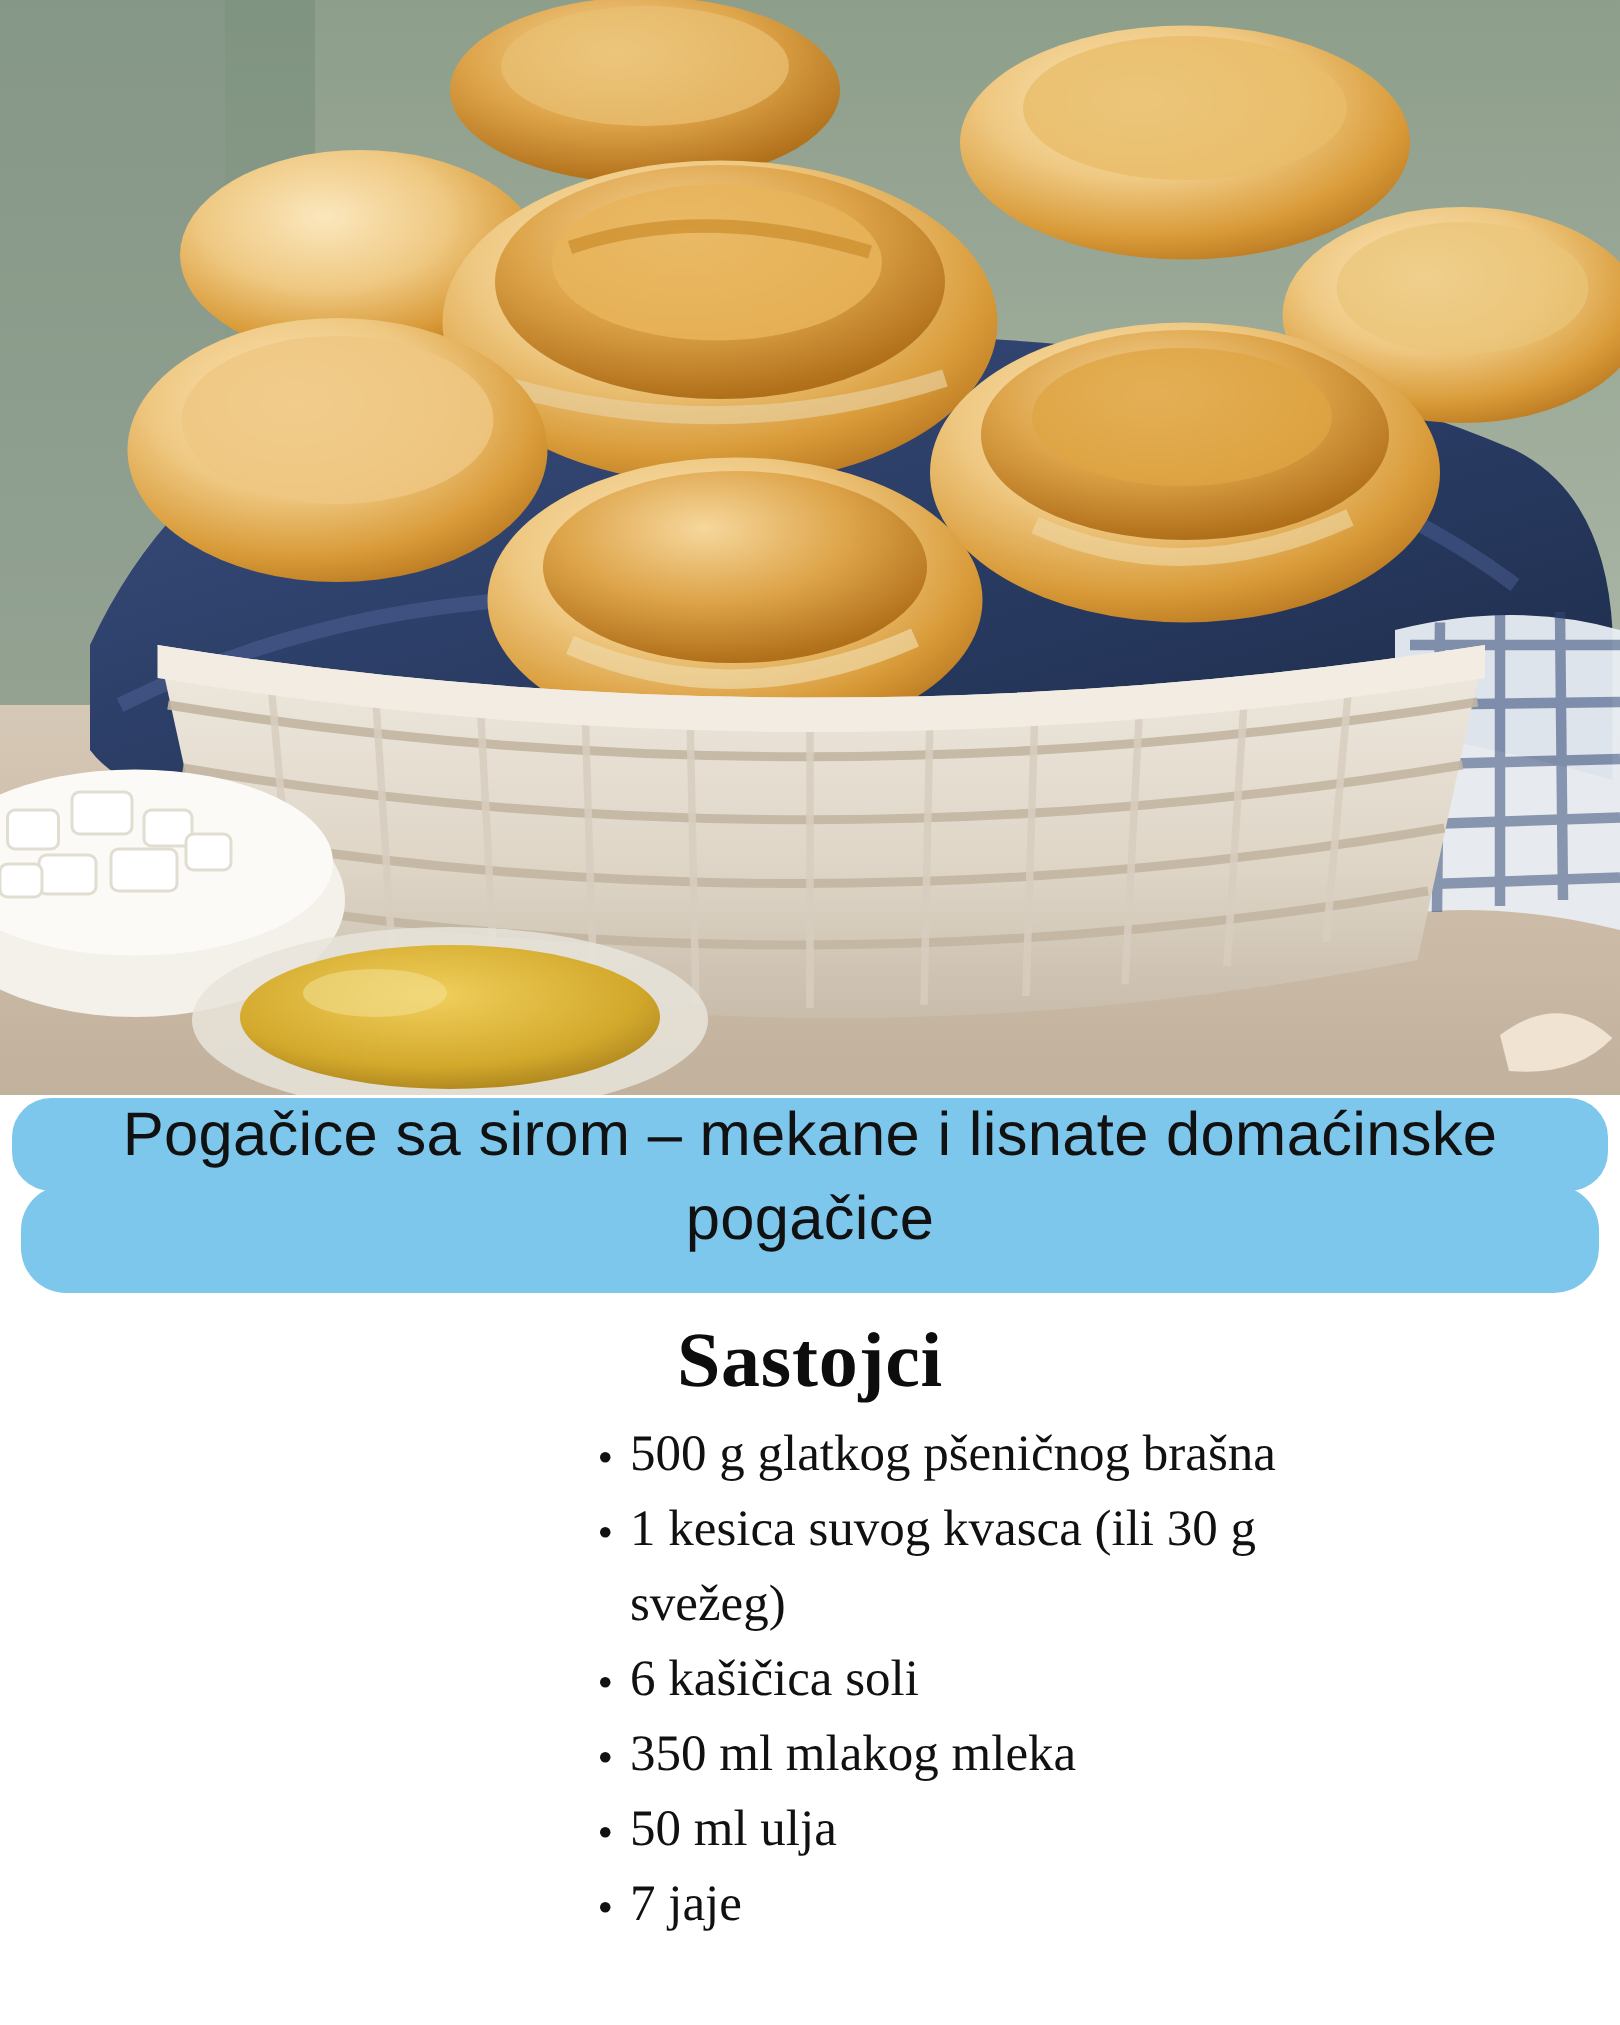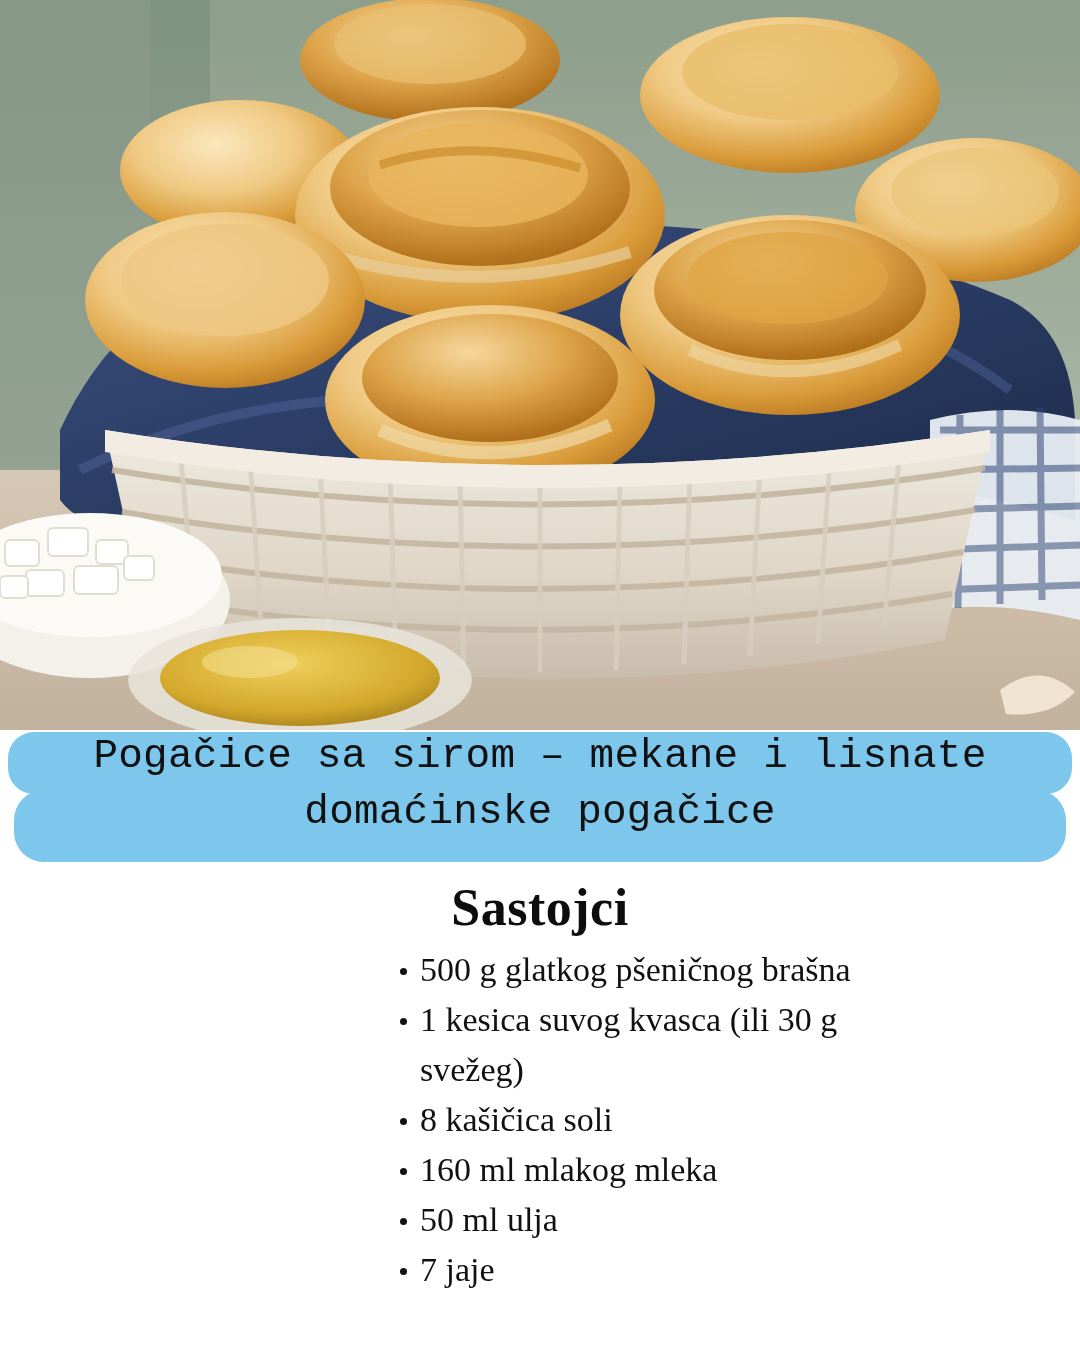--- a/index.html
+++ b/index.html
@@ -49,21 +49,21 @@
     border-radius: 26px;
   }
   .band-1 { top: 8px; height: 62px; }
   .band-2 { top: 66px; height: 72px; left: 14px; width: 1052px; border-radius: 30px; }
   .title-text {
     position: absolute;
     top: 4px;
     left: 0;
     width: 1080px;
     text-align: center;
-    font-family: Liberation Mono, monospace;
+    font-family: Liberation Sans, sans-serif;
     font-size: 41px;
     line-height: 56px;
     color: #111111;
     letter-spacing: 0.2px;
   }
 
   
   .content {
     position: relative;
     width: 1080px;
@@ -259,20 +259,20 @@
     <div class="highlight-band band-1"></div>
     <div class="highlight-band band-2"></div>
     <div class="title-text">Pogačice sa sirom – mekane i lisnate domaćinske pogačice</div>
   </div>
 
   <div class="content">
     <div class="section-title">Sastojci</div>
     <ul class="ingredients">
       <li>500 g glatkog pšeničnog brašna</li>
       <li>1 kesica suvog kvasca (ili 30 g svežeg)</li>
-      <li>8 kašičica soli</li>
-      <li>160 ml mlakog mleka</li>
+      <li>6 kašičica soli</li>
+      <li>350 ml mlakog mleka</li>
       <li>50 ml ulja</li>
       <li>7 jaje</li>
     </ul>
   </div>
 
 </div>
 
 </body></html>

